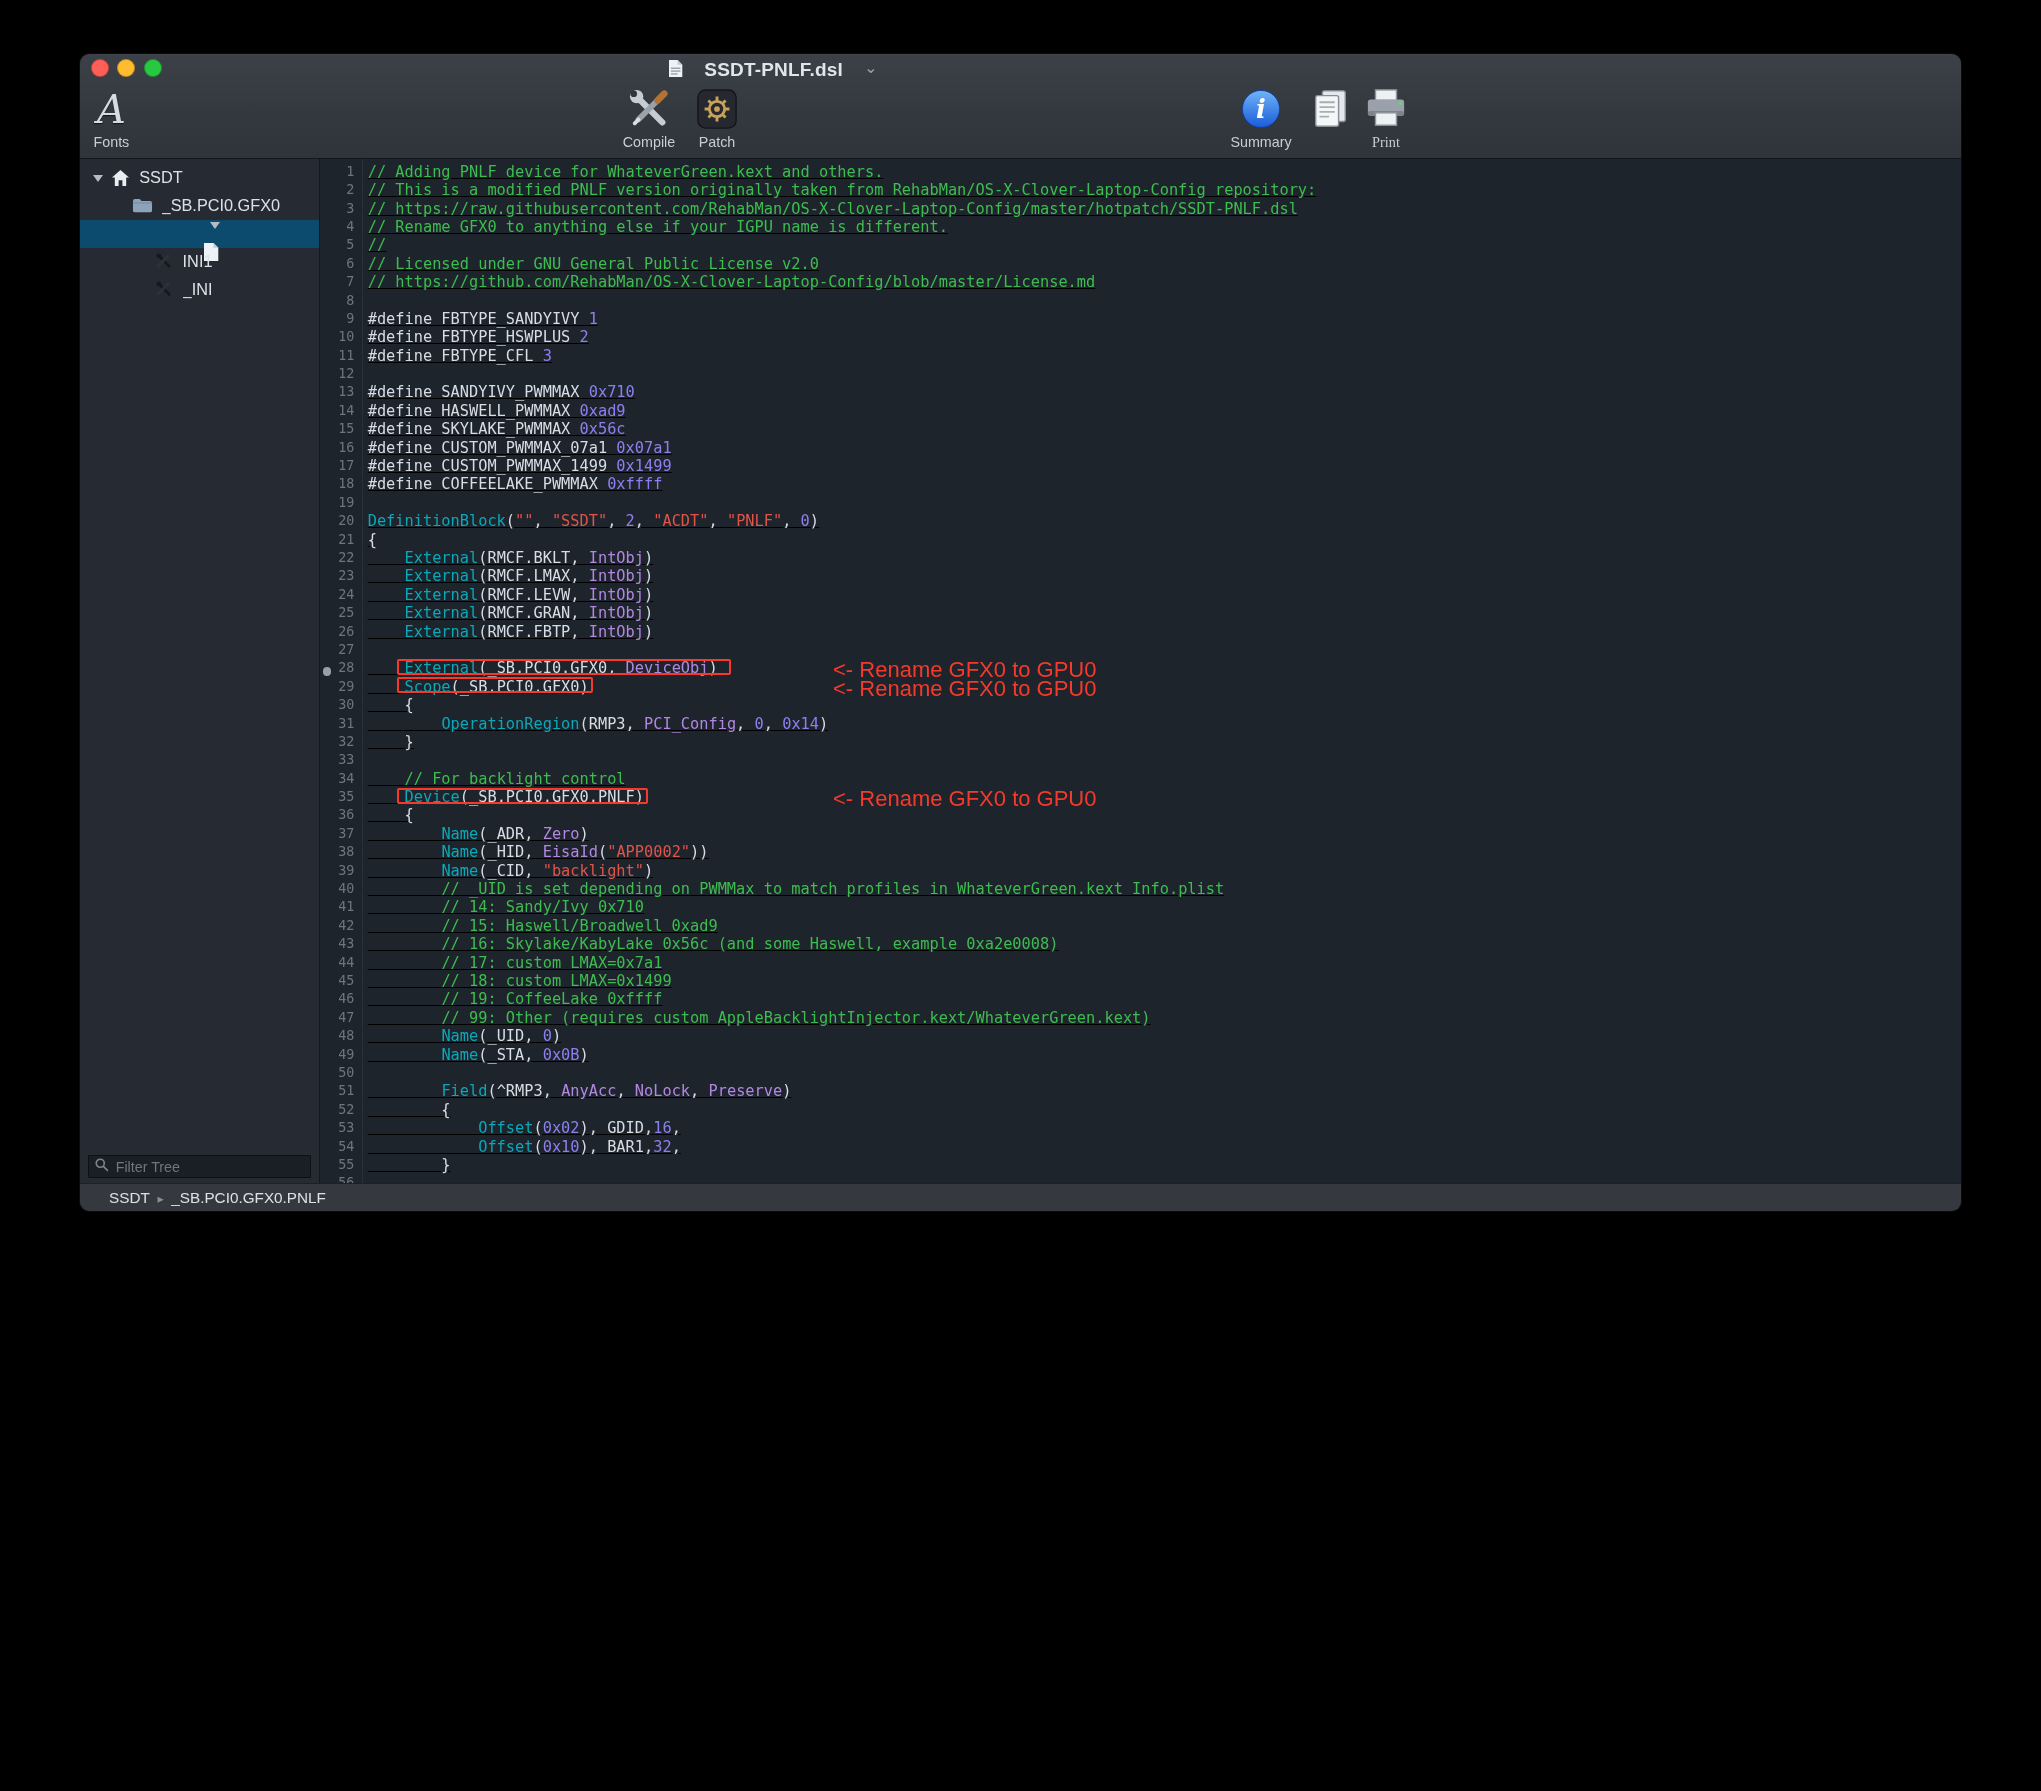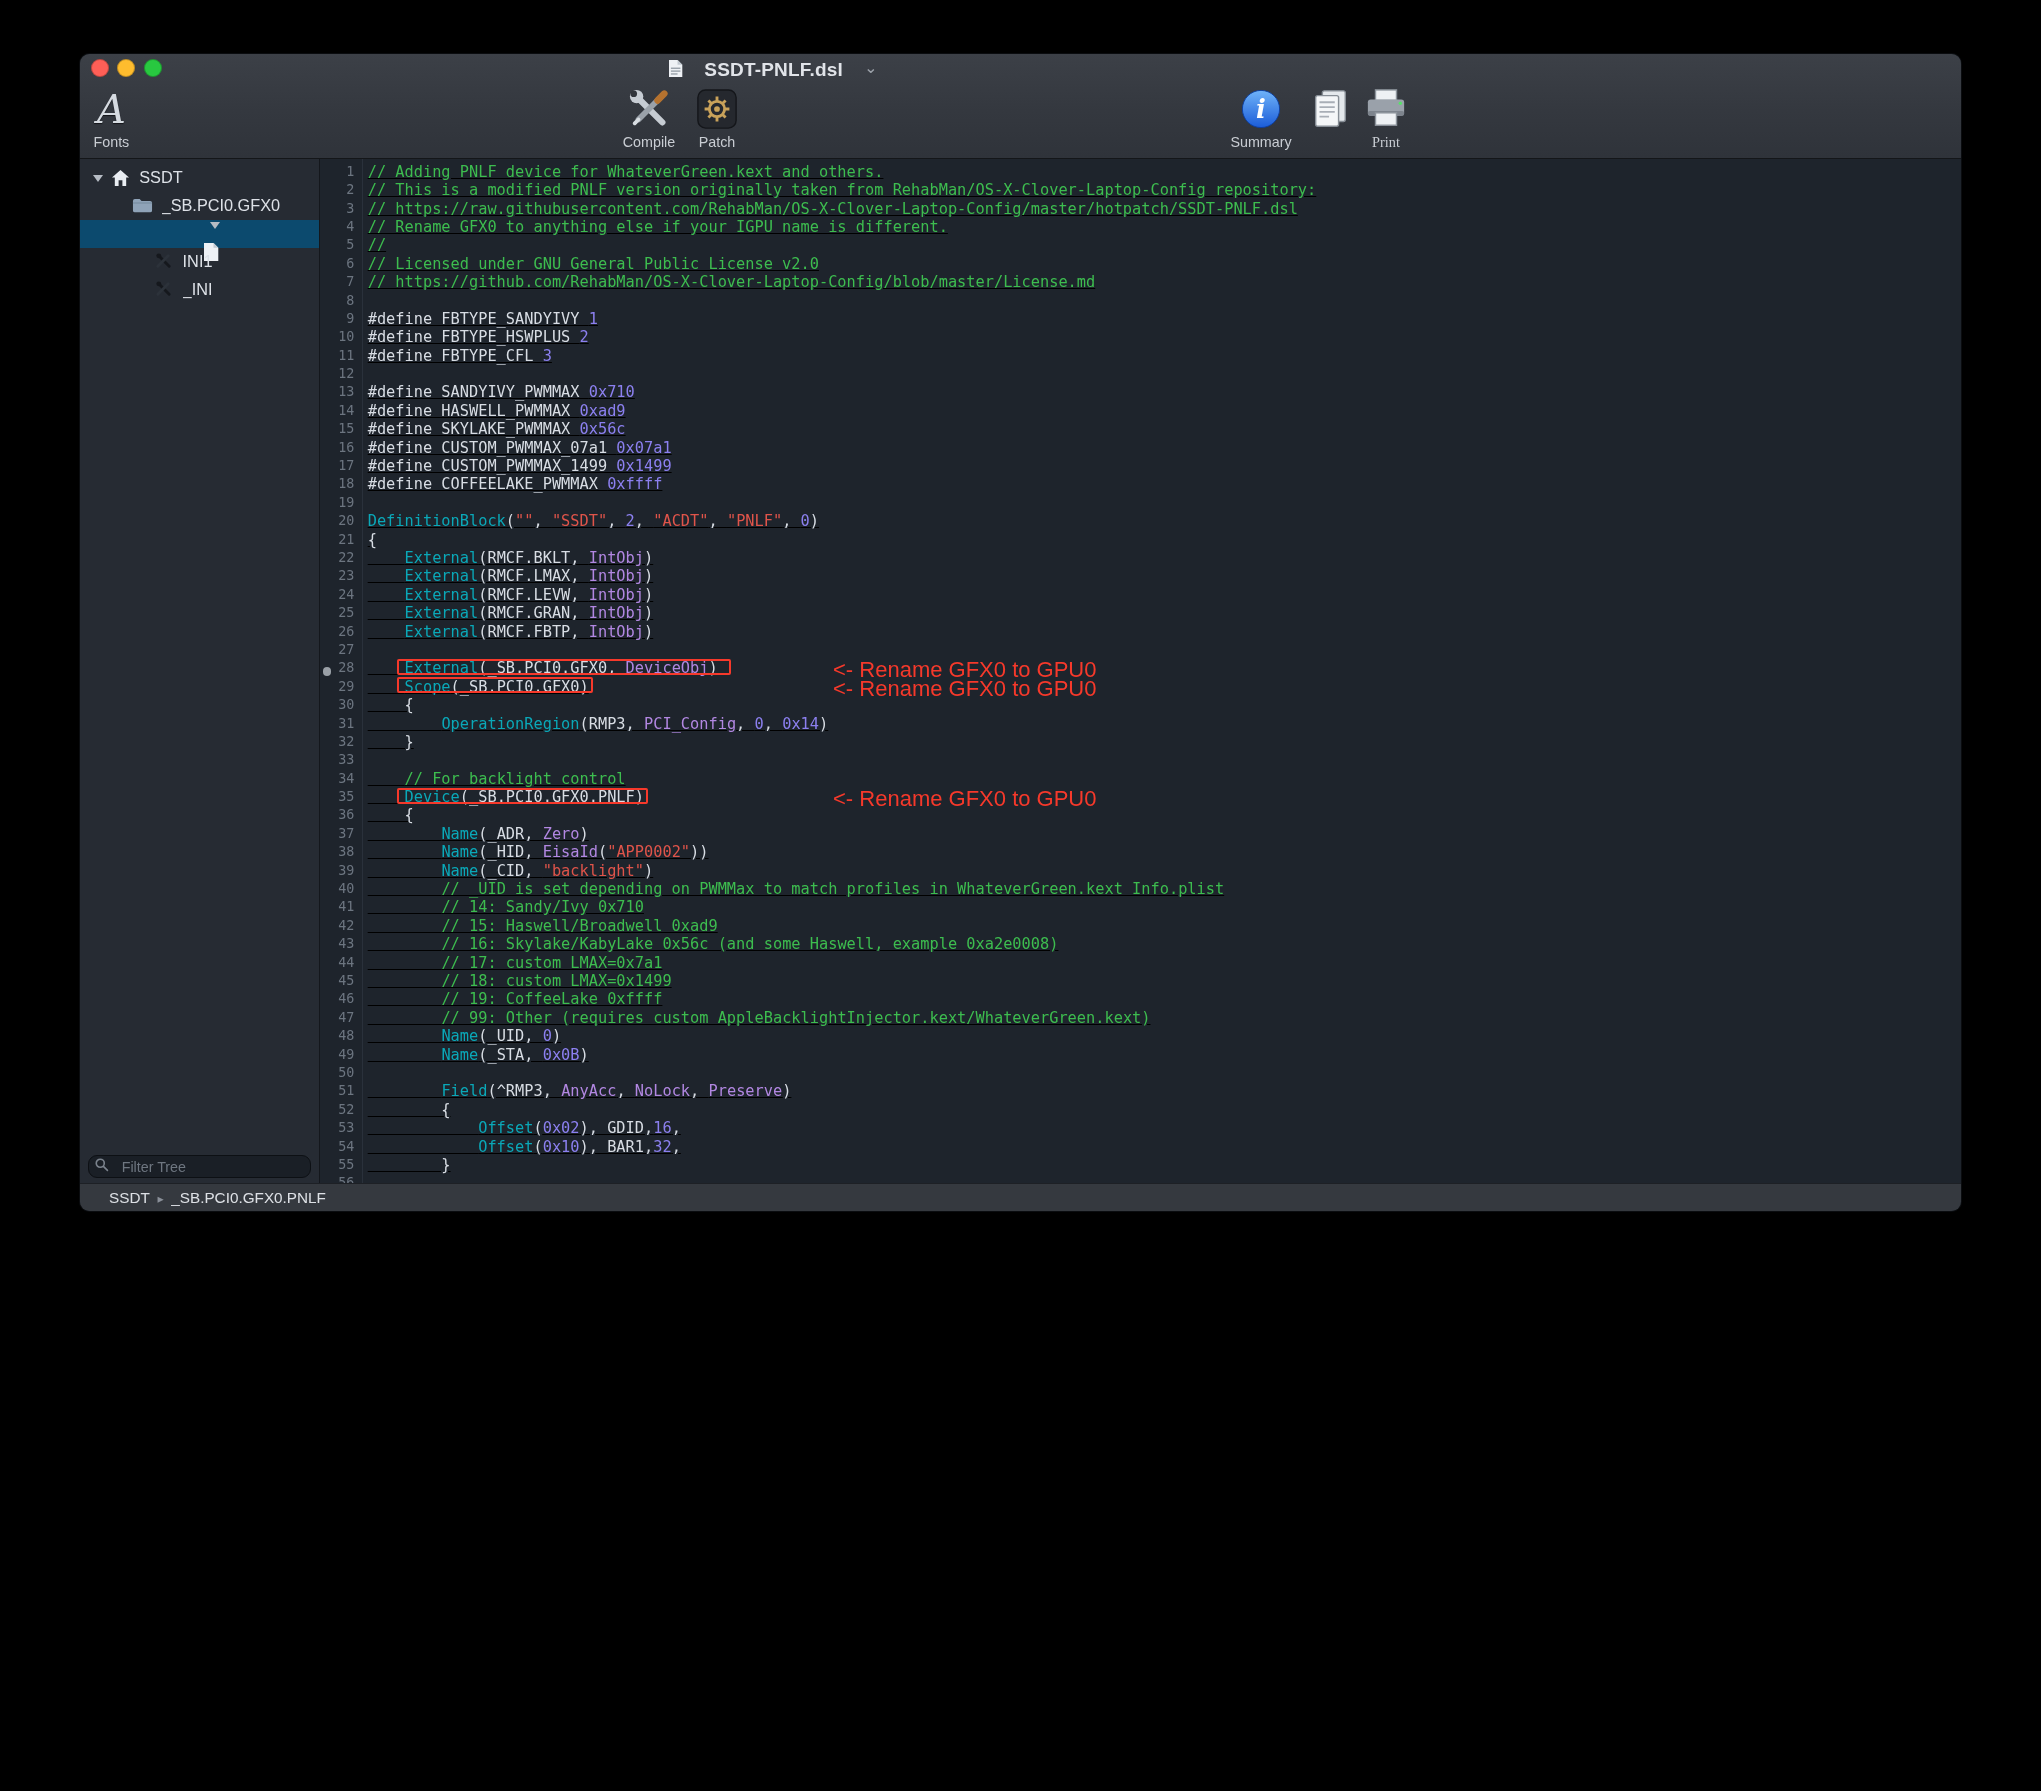--- a/index.html
+++ b/index.html
@@ -40,22 +40,22 @@
   .tree-row.selected { background:#0c4a6e;flex-direction:column; }
   .tree-row.d0 { padding-left:7.6px; }
   .tree-row.d1 { padding-left:30px; }
   .tree-row.d2 { padding-left:51px; }
   .tri, .tri-sp { width:21px; flex:0 0 21px; display:flex; justify-content:center; }
   .tri::before { content:""; width:0; height:0; border-left:5.7px solid transparent; border-right:5.7px solid transparent; border-top:7.6px solid #b6bcc4; margin-top:1.9px; }
   .ticon { width:23px; flex:0 0 23px; height:21px; margin-right:7.6px; display:flex; align-items:center; justify-content:center; }
   .tlabel { overflow:hidden; text-overflow:ellipsis; }
   .filter {
     position:absolute; left:7.6px; right:7.6px; bottom:4.8px; height:23px;
-    background:#1a1f26; border:1px solid #0d1014; border-radius:9px;
-    display:flex; align-items:center; gap:13px; padding:0 6.7px;
+    background:#1a1f26; border:1px solid #0d1014; border-radius:1px;
+    display:flex; align-items:center; gap:7px; padding:0 6.7px;
   }
   .filter input { flex:1; min-width:0; background:transparent; border:none; outline:none; color:#cfd4da; font-size:14.3px; font-family:"Liberation Sans",sans-serif; }
   .filter input::placeholder { color:#6e7680; }
   
   .editor { flex:1; position:relative; background:#1e242c; overflow:hidden; }
   .code-area { position:absolute; inset:0; padding-top:3.8px; }
   .code-area::before { content:""; position:absolute; left:42px; top:0; bottom:0; width:1px; background:#2a313b; }
   .code-line { display:flex; height:18.4px; font:15.3px/18.4px "DejaVu Sans Mono", monospace; white-space:pre; }
   .ln { flex:0 0 42px; text-align:right; padding-right:7.6px; color:var(--line_number,#6c7580); font-size:13.4px; }
   .lc { padding-left:5.7px;text-decoration:underline; }

